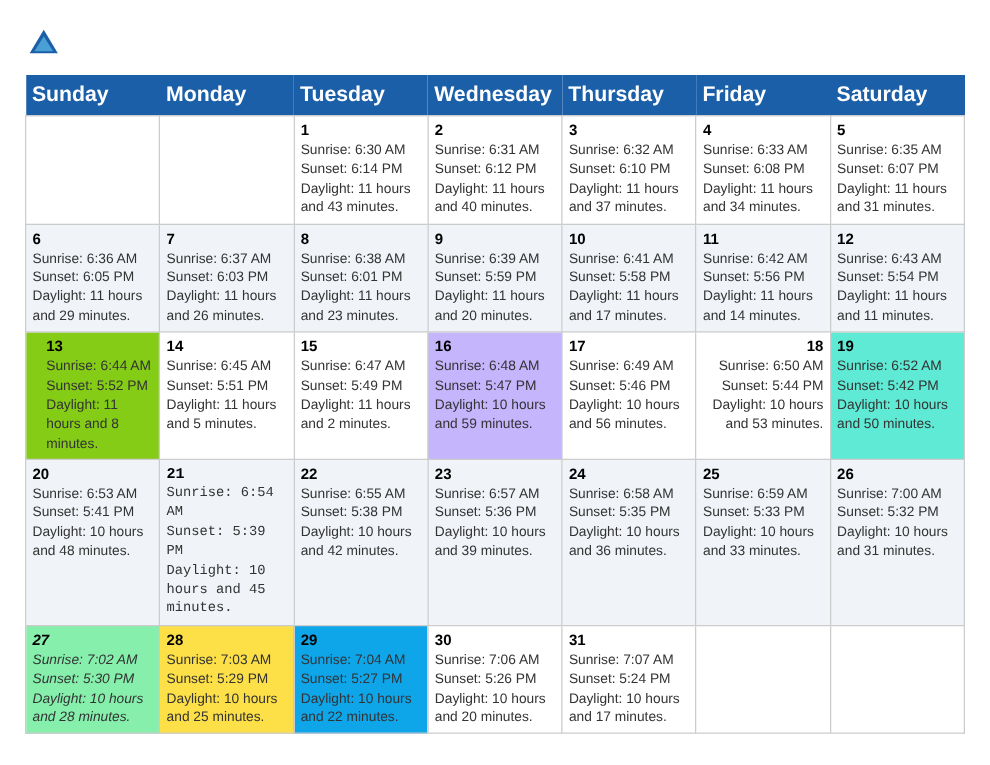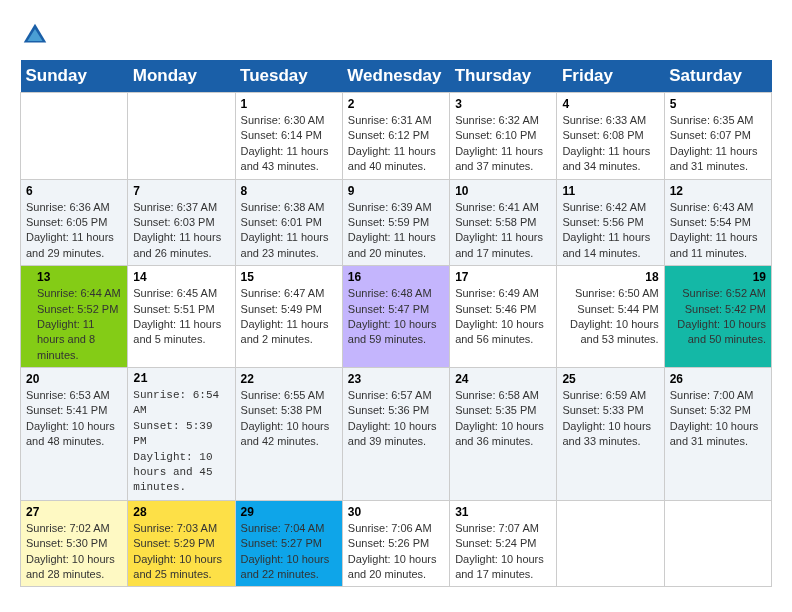--- a/index.html
+++ b/index.html
@@ -264,21 +264,21 @@
           </div>
         </td>
         <td style="background: rgb(255, 255, 255); text-align: right;">
           <span class="day-number">18</span>
           <div class="day-info">
             <span>Sunrise: 6:50 AM</span><br>
             <span>Sunset: 5:44 PM</span><br>
             <span>Daylight: 10 hours and 53 minutes.</span>
           </div>
         </td>
-        <td style="background: #14b8a6; text-align: right;">
+        <td style="background: #5eead4;">
           <span class="day-number">19</span>
           <div class="day-info">
             <span>Sunrise: 6:52 AM</span><br>
             <span>Sunset: 5:42 PM</span><br>
             <span>Daylight: 10 hours and 50 minutes.</span>
           </div>
         </td>
       </tr>
       <tr>
         <td style="background: rgb(240, 244, 248);">
@@ -332,21 +332,21 @@
         <td style="background: rgb(240, 244, 248);">
           <span class="day-number">26</span>
           <div class="day-info">
             <span>Sunrise: 7:00 AM</span><br>
             <span>Sunset: 5:32 PM</span><br>
             <span>Daylight: 10 hours and 31 minutes.</span>
           </div>
         </td>
       </tr>
       <tr>
-        <td style="background: #fef9c3;">
+        <td style="background: #86efac; font-style: italic;">
           <span class="day-number">27</span>
           <div class="day-info">
             <span>Sunrise: 7:02 AM</span><br>
             <span>Sunset: 5:30 PM</span><br>
             <span>Daylight: 10 hours and 28 minutes.</span>
           </div>
         </td>
         <td style="background: #fde047;">
           <span class="day-number">28</span>
           <div class="day-info">

